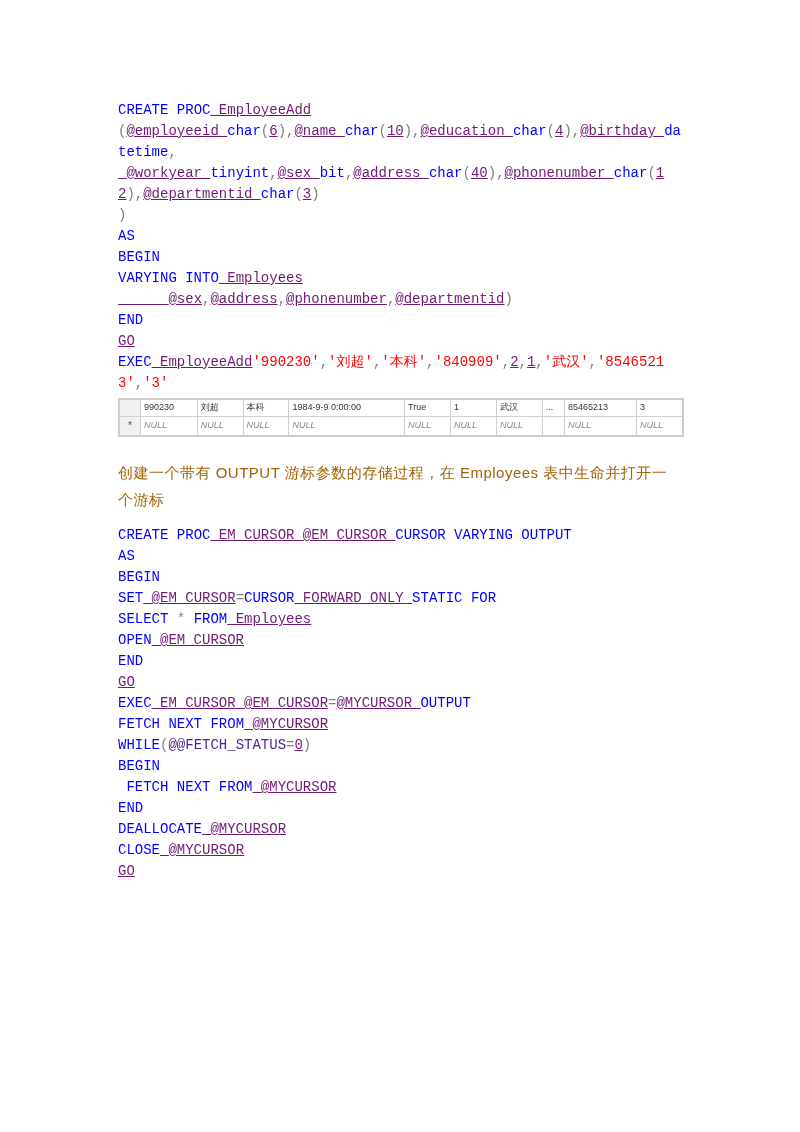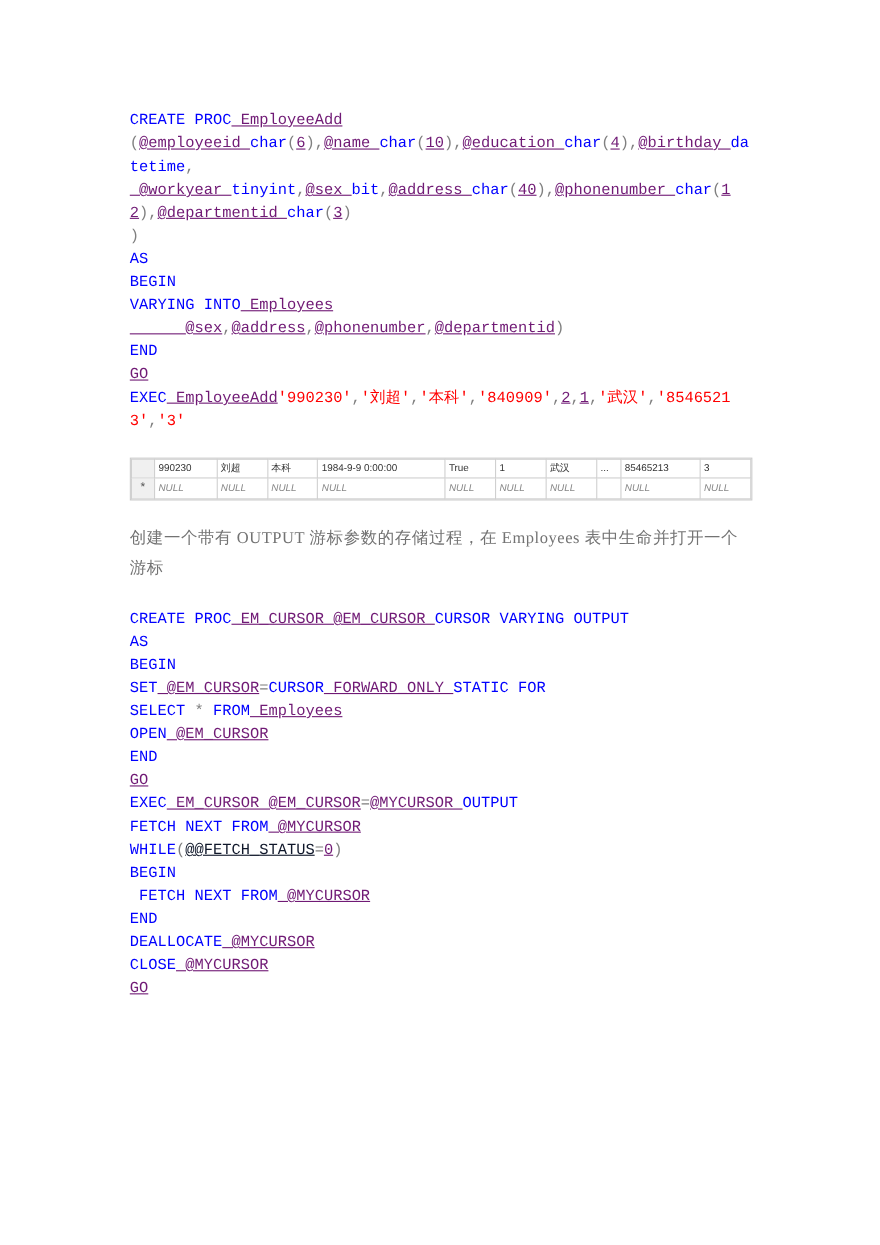--- a/index.html
+++ b/index.html
@@ -15,33 +15,33 @@
     padding: 100px 118px 40px 118px;
   }
   .code-line {
     white-space: pre-wrap;
     word-break: break-all;
     margin: 0;
   }
   .kw { color: #0000ff; }
   .gray { color: #808080; }
   .str { color: #ff0000; }
-  .func { color: #0f172a; text-decoration: underline; }
+  .func { color: #4c1d95; }
   .plain { color: #701a75; text-decoration: underline; }
   .heading {
-    font-family: Liberation Serif, serif;
+    font-family: Liberation Sans, sans-serif;
     font-size: 15px;
-    color: #737373;
-    margin: 22px 0 22px 0;
+    color: #a16207;
+    margin: 22px 0 12px 0;
     line-height: 1.8;
     letter-spacing: 0.5px;
   }
   .table-wrap {
     width: 564px;
-    margin: 22px 0 10px 0;
+    margin: 4px 0 10px 0;
     border: 1px solid #ccc;
   }
   table {
     border-collapse: collapse;
     width: 100%;
     font-family: Arial, sans-serif;
     font-size: 9px;
     color: #333;
   }
   td {

